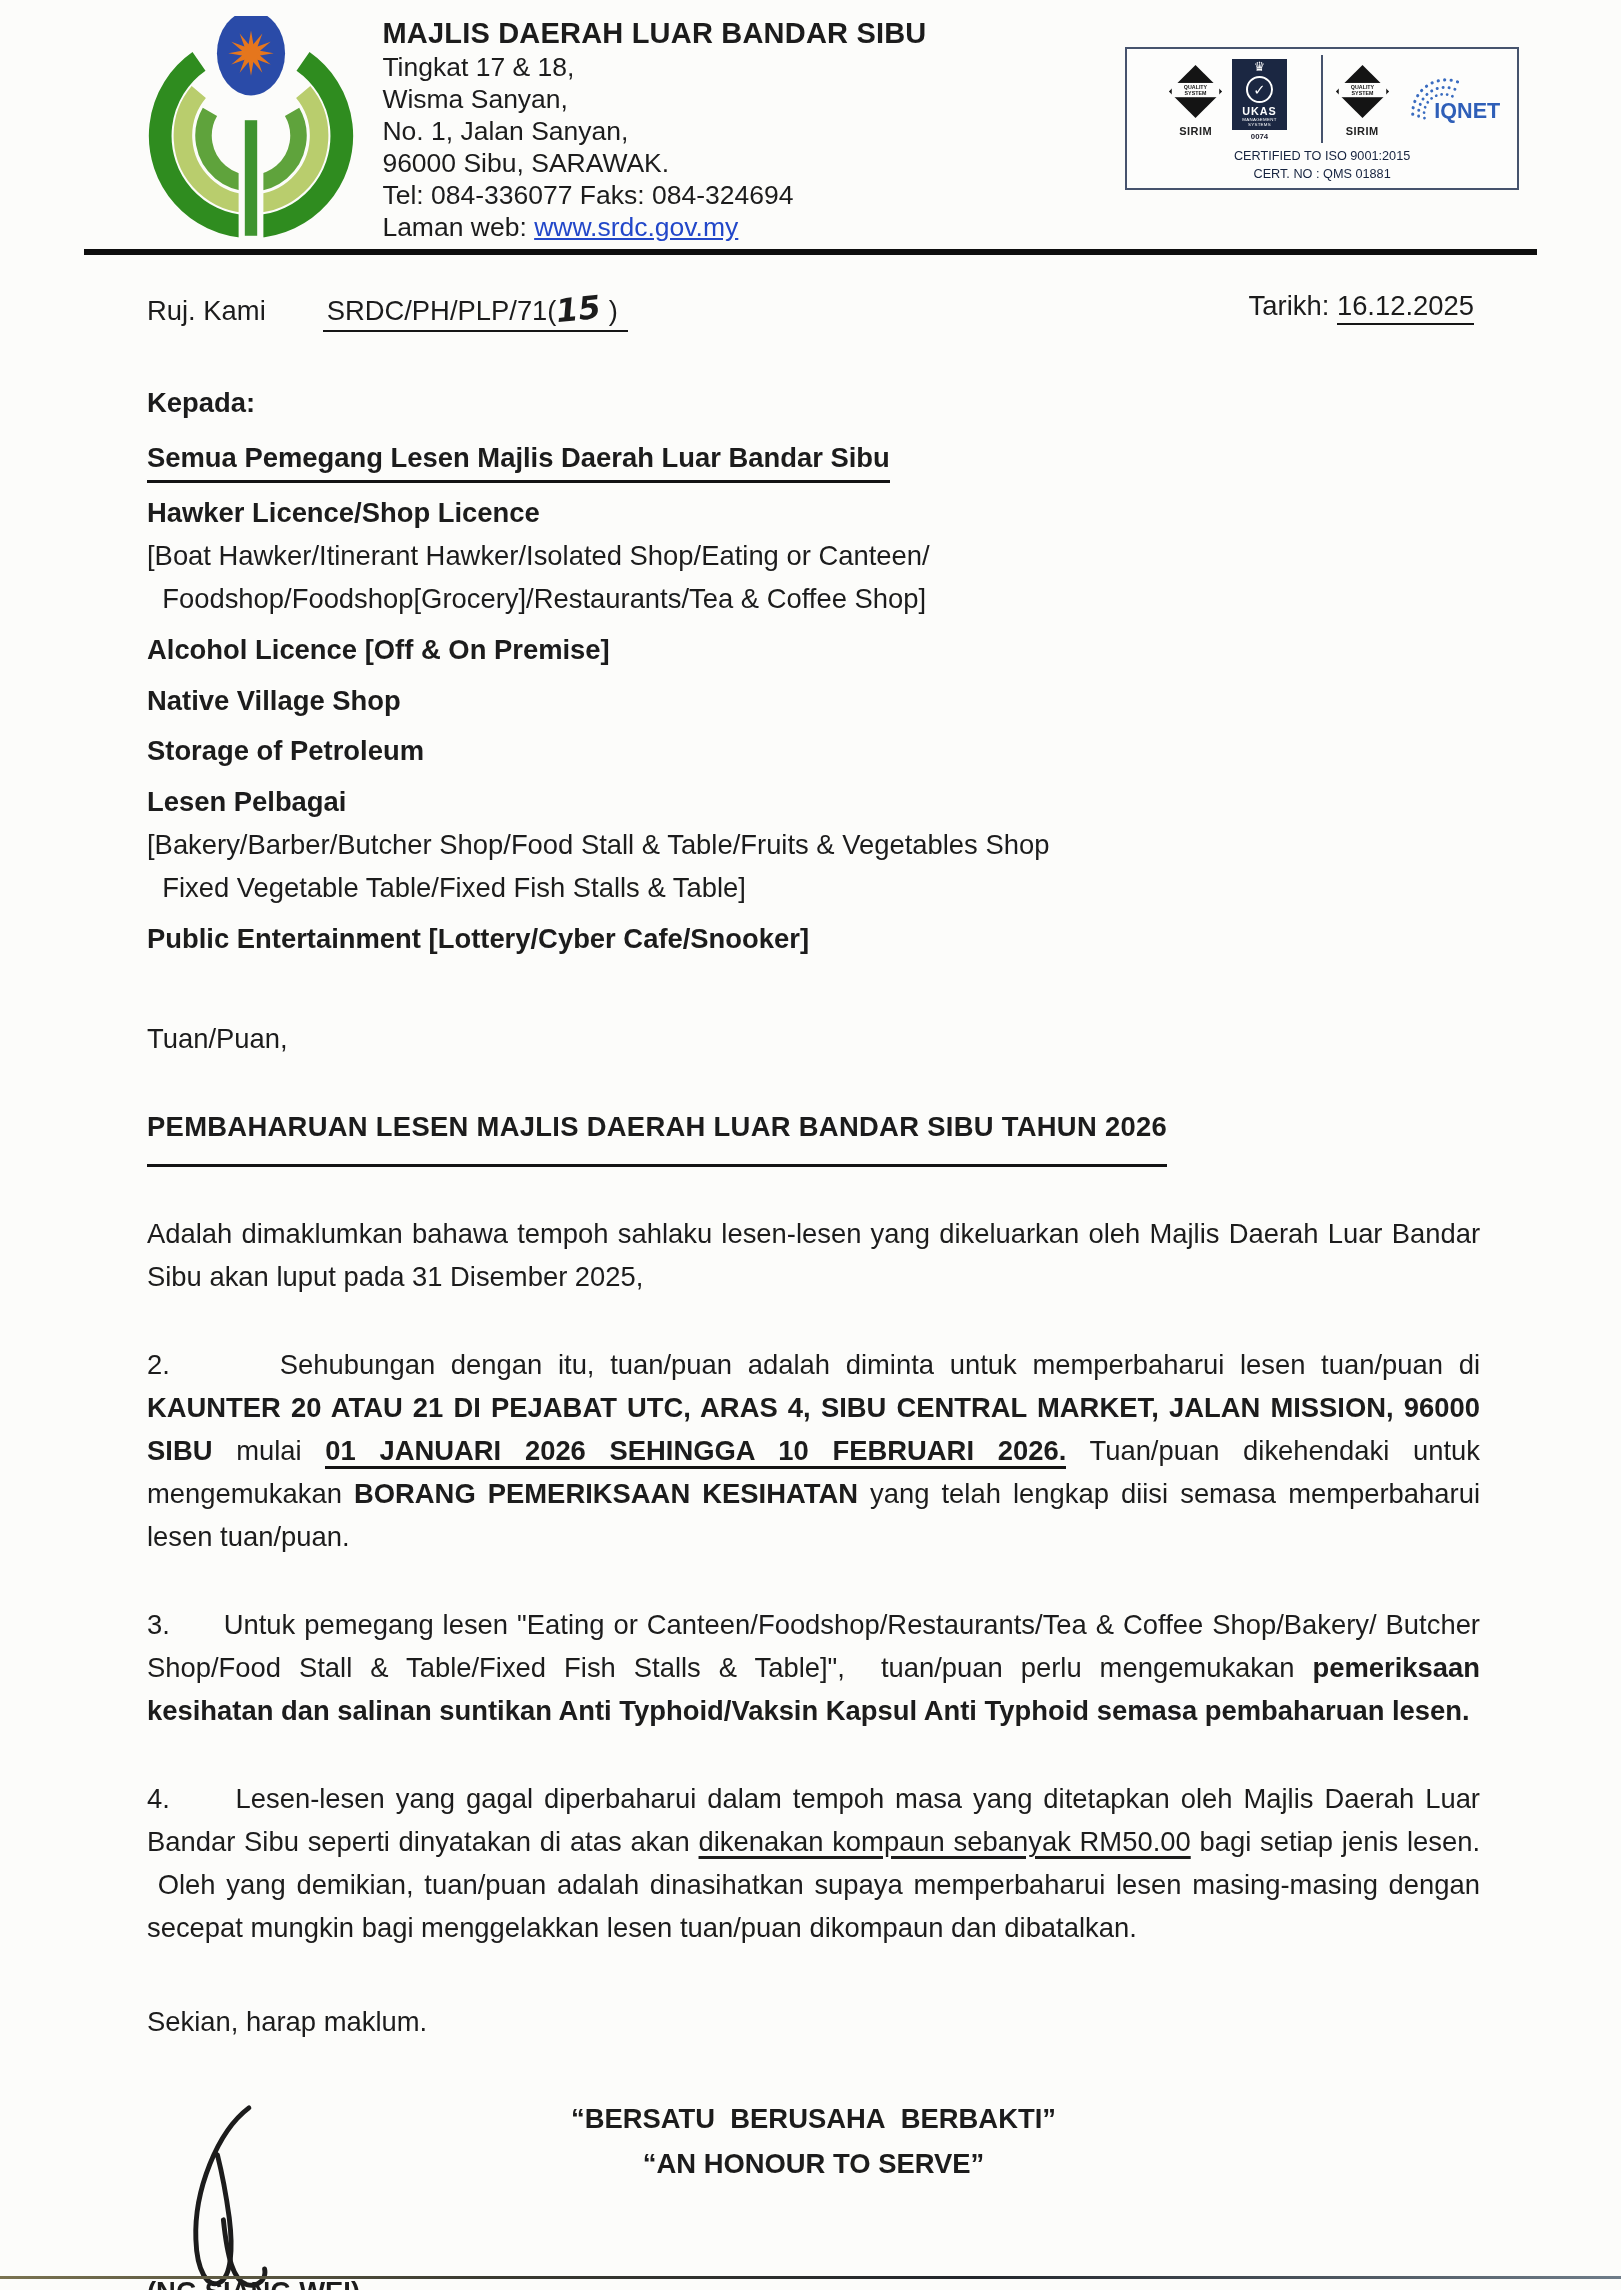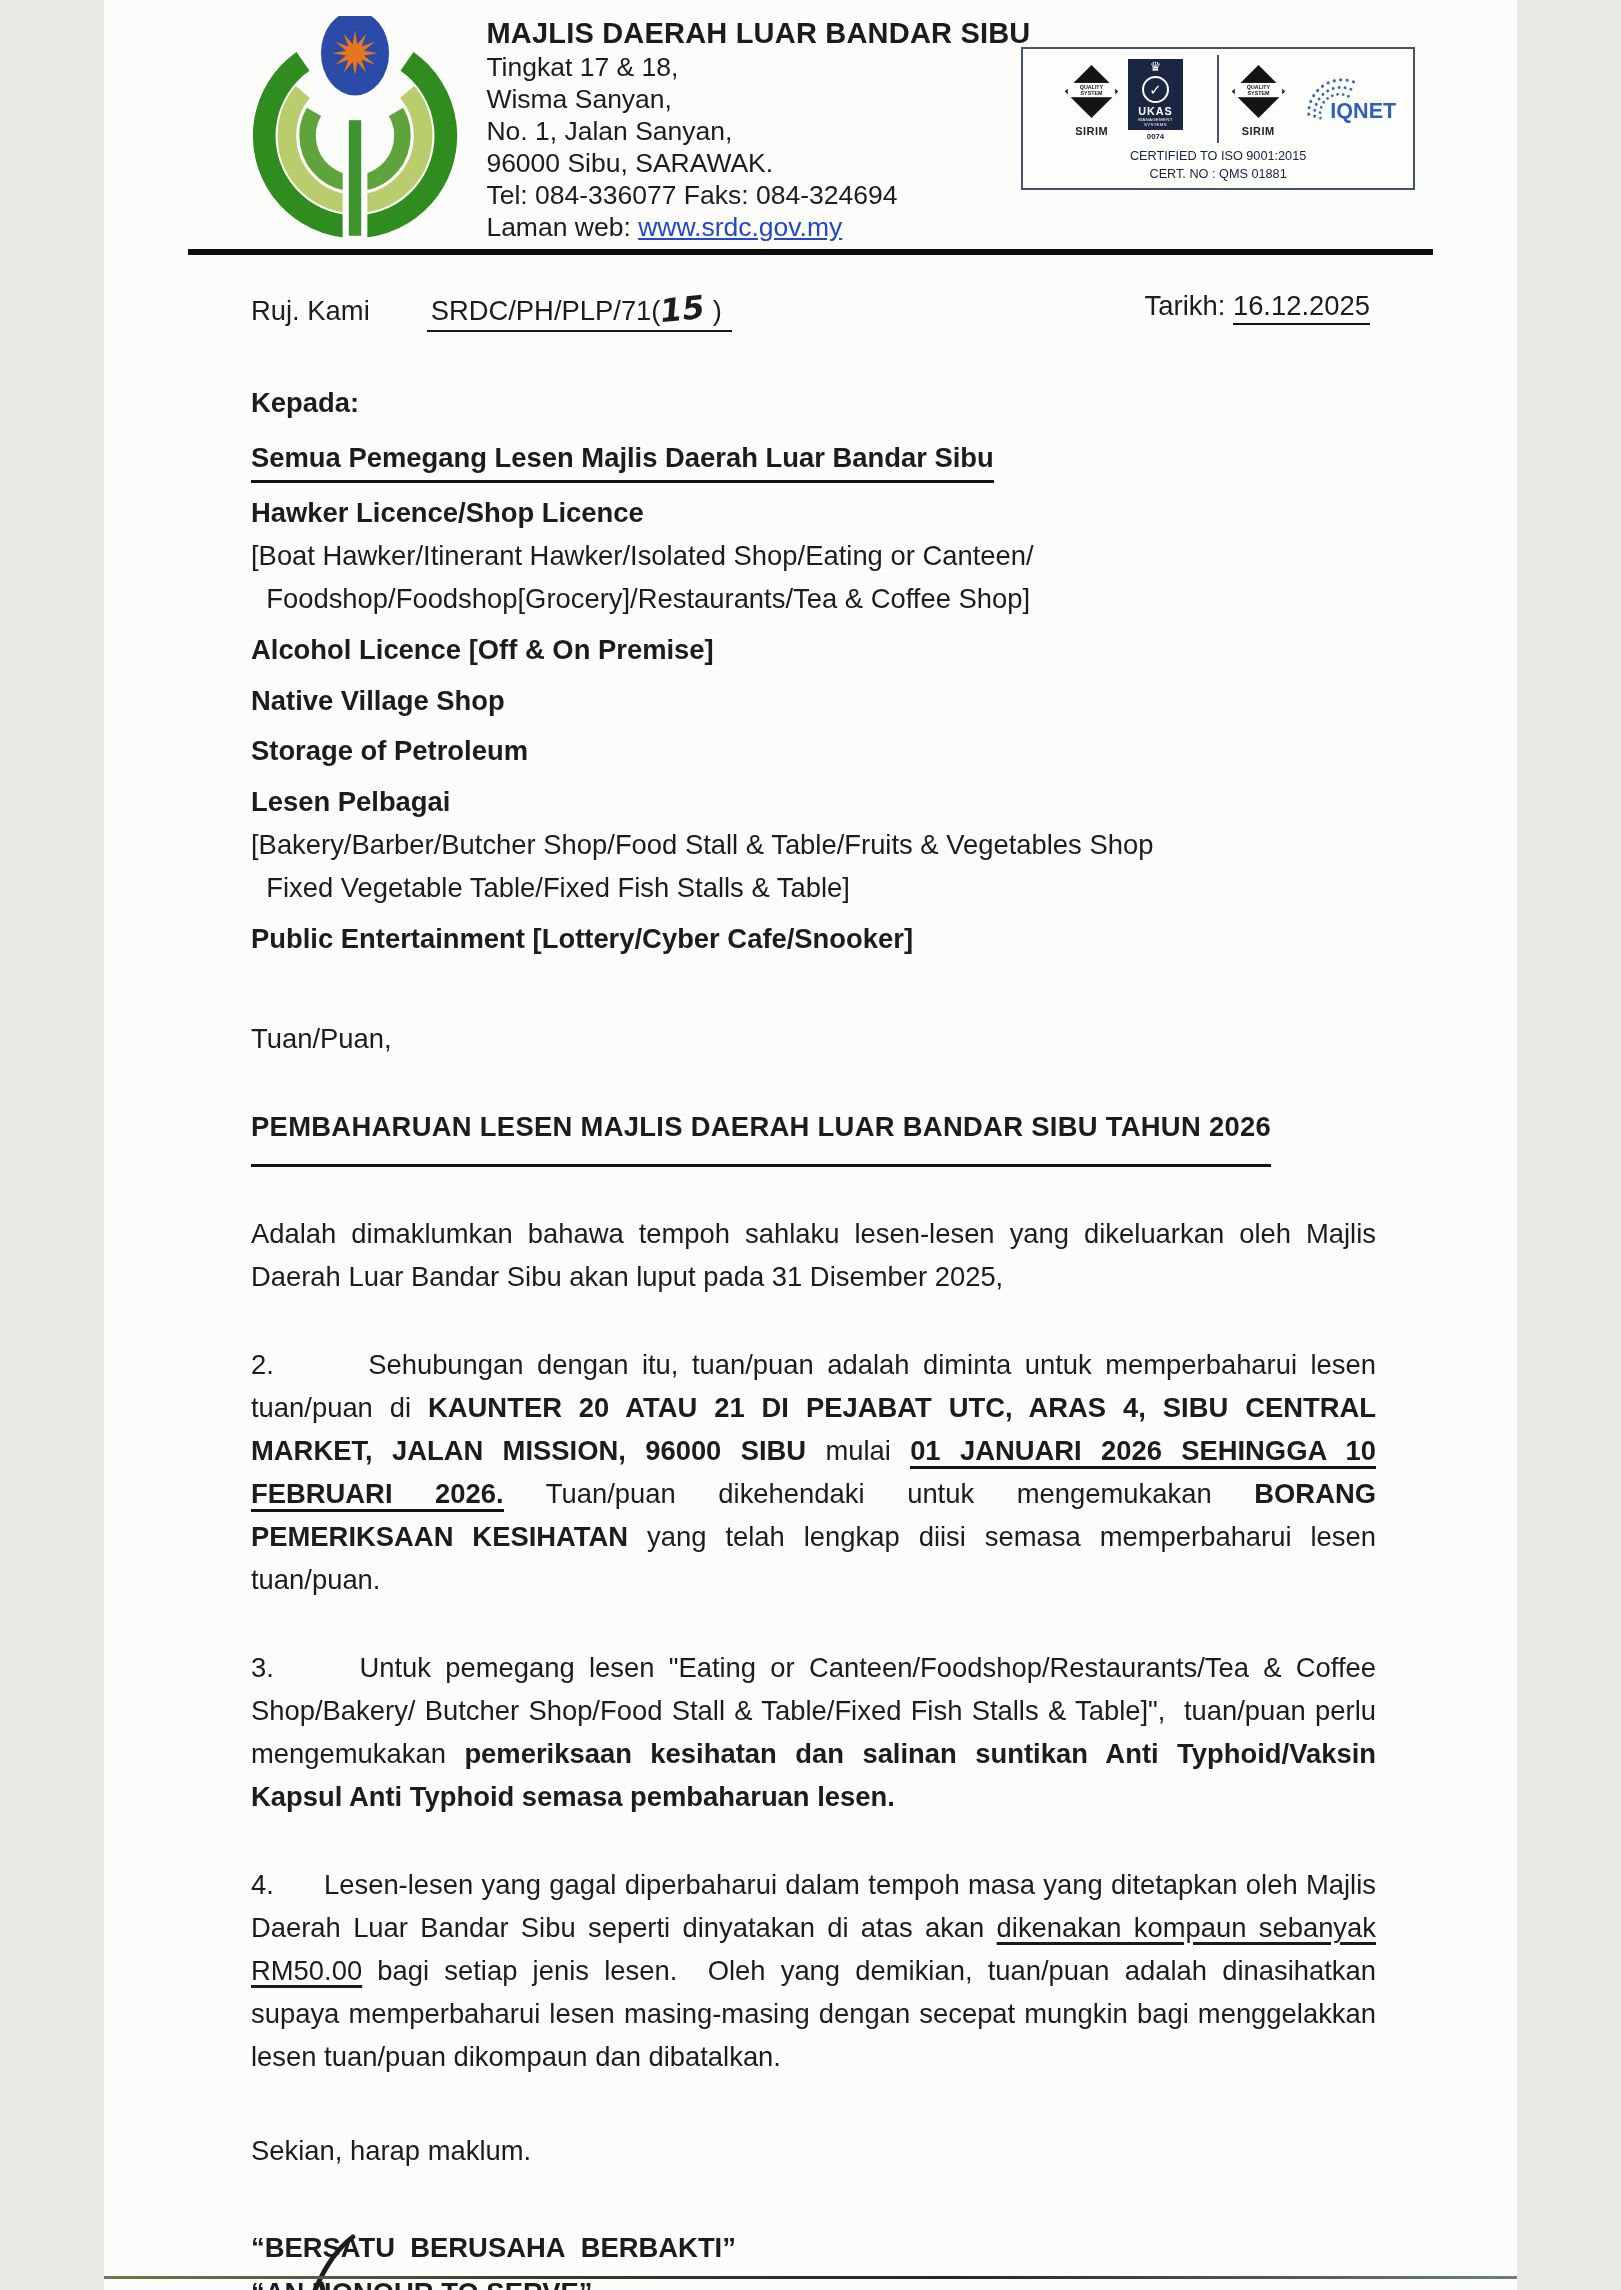--- a/index.html
+++ b/index.html
@@ -1,18 +1,18 @@
 <!DOCTYPE html>
 <html><head>
 <meta charset="utf-8">
 <style>
   html,body{margin:0;padding:0;background:#e8e8e4;}
   .page{
     position:relative;
-    width:1413px;height:2291px;
+    width:1621px;height:2291px;
     margin:0 auto;
     background:#fcfcfa;
     font-family:"Liberation Sans", sans-serif;
     color:#1c1c1c;
     overflow:hidden;
   }
   
   .header{display:flex;padding:15.7px 0 0 147px;}
   .logo{width:208px;height:227px;flex:0 0 auto;}
   .addr{margin-left:27.4px;font-size:26.5px;line-height:31px;}
@@ -55,21 +55,21 @@
   .salutation{margin-top:57px;}
   .subject{display:inline-block;font-weight:bold;border-bottom:3.9px solid #141414;
     padding-bottom:16px;margin-top:45px;letter-spacing:0.3px;}
   .para{margin-top:45px;text-align:justify;}
   .para span.b{font-weight:bold;}
   .para span.u{text-decoration:underline;text-decoration-thickness:2.5px;text-underline-offset:4.9px;}
   .para span.bu{font-weight:bold;border-bottom:3.4px solid #141414;}
   .closing{margin-top:51px;}
   
   .sign-zone{position:relative;margin-top:53px;}
-  .motto{font-weight:bold;line-height:45px;white-space:pre-wrap;}
+  .motto{font-weight:bold;line-height:45px;white-space:pre-wrap;text-align:center;}
   .sig-svg{position:absolute;left:37px;top:5.9px;pointer-events:none;}
   .name-block{margin-top:84px;}
   .sig-name{font-weight:bold;}
   .scan-line{position:absolute;left:0;right:0;bottom:11.8px;height:2.9px;
     background:linear-gradient(to right,#7a7350,#3a3a30 30%,#23262b 60%,#6e7c88);}
 </style>
 </head>
 <body>
 
 <div class="page">

